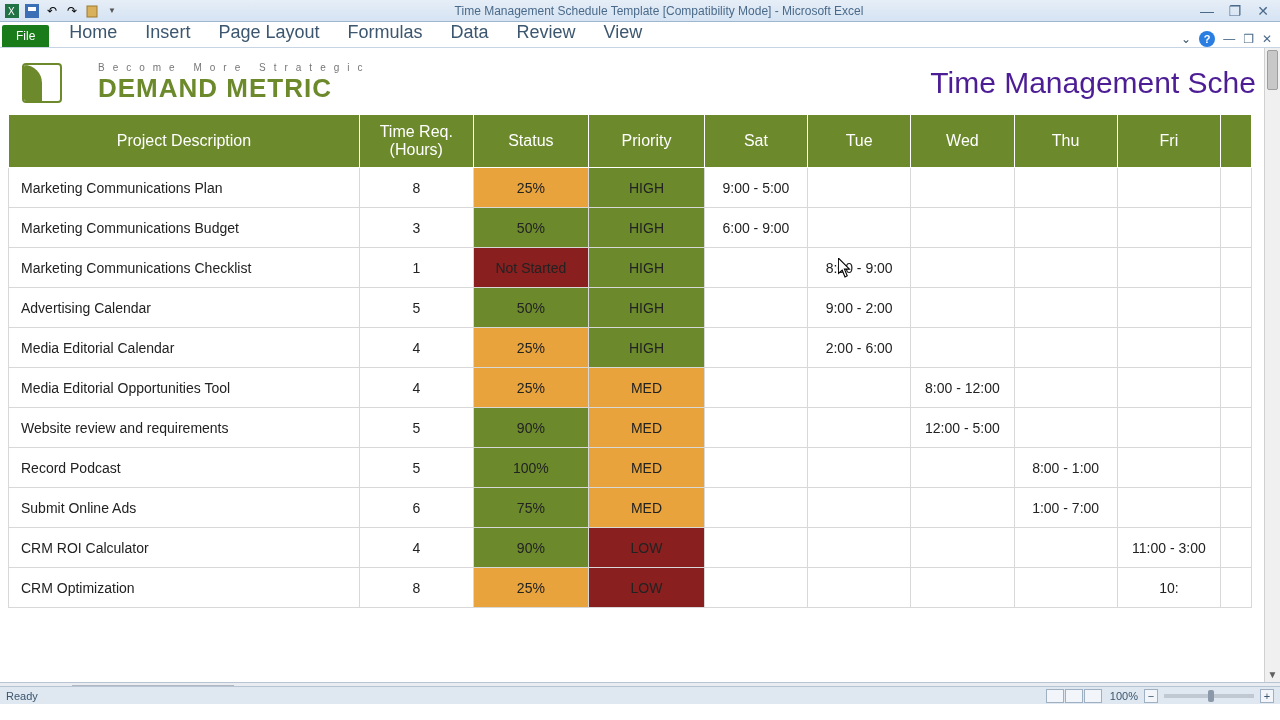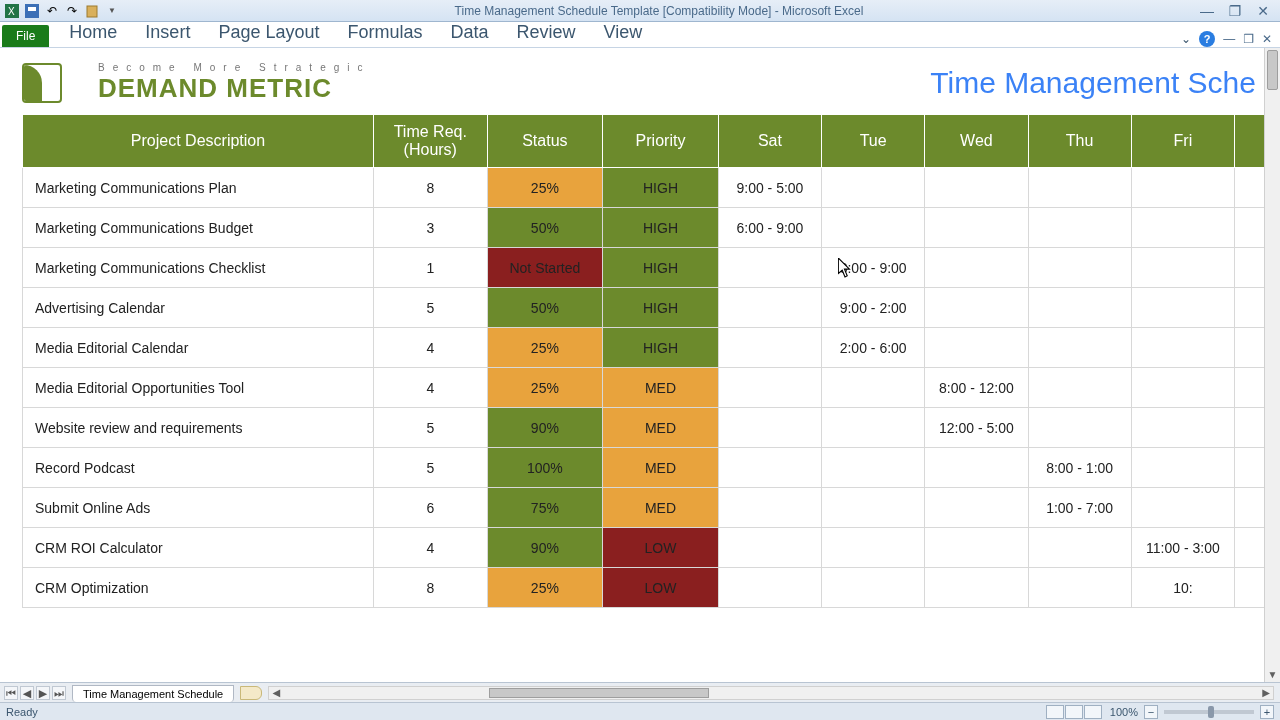--- a/index.html
+++ b/index.html
@@ -27,24 +27,24 @@
   .vscroll-thumb { position:absolute; left:2px; right:2px; top:2px; height:40px; background:#c8c8c8; border:1px solid #9e9e9e; border-radius:2px;}
   .vscroll-arrow { position:absolute; left:0; right:0; height:16px; display:flex;align-items:center;justify-content:center; color:#606060; font-size:10px;}
   .vscroll-arrow.up{top:0;} .vscroll-arrow.down{bottom:0;}
   
   
   .brand-row { display:flex; align-items:center; padding: 14px 0 10px 22px; gap: 26px; }
   .brand-logo { width:40px; height:40px; border:2px solid #6c8a2c; border-radius:4px; margin-right:10px; display:flex; overflow:hidden;}
   .brand-logo .leaf { width:50%; height:100%; background:#6c8a2c; border-radius:0 40px 0 0;}
   .brand-text .tagline { letter-spacing: 8px; color:#777; font-size:10px; text-transform:none; }
   .brand-text .name { color:#6c8a2c; font-size:26px; font-weight:600; letter-spacing:1px; }
-  .page-title { margin-left:auto; padding-right:8px; font-size:30px; color:#3b82f6; white-space:nowrap; }
-  
-  
-  table.schedule { border-collapse: collapse; width: calc(100% - 20px); margin-left:22px; table-layout: fixed; }
+  .page-title { margin-left:auto; padding-right:8px; font-size:30px; color:#4c1d95; white-space:nowrap; }
+  
+  
+  table.schedule { border-collapse: collapse; width: calc(100% - 20px); margin-left:8px; table-layout: fixed; }
   table.schedule th { background:#6c8a2c; color:#fff; font-weight:normal; font-size:16px; padding:8px 6px; border:1px solid #fff; text-align:center; }
   table.schedule th:first-child { text-align:center; }
   table.schedule td { border:1px solid #d8d8d8; padding:10px 12px; font-size:14px; color:#222; text-align:center; height:40px; background:#fff;}
   table.schedule td.desc { text-align:left; }
   .col-desc{width:340px;} .col-hrs{width:110px;} .col-status{width:112px;} .col-priority{width:112px;}
   .col-day{width:100px;}
   
   .status-cell, .priority-cell { color:#fff; font-size:14px; }
   .bg-green { background:#6c8a2c !important; }
   .bg-orange { background:#e8a33d !important; }
@@ -55,21 +55,21 @@
   .nav-arrows { display:flex; padding:0 4px; gap:2px;}
   .nav-arrows span{ width:14px; text-align:center; color:#555; border:1px solid #c0c8d2; background:#f4f6f9; height:14px; line-height:12px;}
   .sheet-tab { background:#fff; border:1px solid #b0b8c4; border-bottom:none; padding:2px 10px; margin-left:2px; border-radius:0 0 4px 4px; transform:translateY(1px);}
   .new-sheet { margin-left:6px; width:22px; height:14px; background:#f4e9c8; border:1px solid #c9b878; border-radius:0 6px 6px 0; position:relative;}
   .hscroll { flex:1; margin:0 6px; height:14px; background:#f0f0f0; border:1px solid #d0d0d0; position:relative;}
   .hscroll .thumb{ position:absolute; left:220px; top:1px; bottom:1px; width:220px; background:#c8c8c8; border:1px solid #9e9e9e;}
   .hscroll .arr{position:absolute; top:0; bottom:0; width:14px; display:flex;align-items:center;justify-content:center;color:#606060;font-size:10px;}
   .hscroll .arr.l{left:0;} .hscroll .arr.r{right:0;}
   
   
-  .statusbar { position:absolute; bottom:0; left:0; right:0; height:18px; background:#dfe7f0; border-top:1px solid #b8c4d2; display:flex; align-items:center; font-size:11px; color:#3b566e; padding:0 6px;}
+  .statusbar { position:absolute; bottom:16px; left:0; right:0; height:18px; background:#dfe7f0; border-top:1px solid #b8c4d2; display:flex; align-items:center; font-size:11px; color:#3b566e; padding:0 6px;}
   .statusbar .views { margin-left:auto; display:flex; gap:1px; margin-right:8px;}
   .statusbar .views span{ width:18px; height:14px; border:1px solid #9fb0c2; background:#f2f6fa; }
   .zoom { display:flex; align-items:center; gap:6px;}
   .zoom .slider{ width:90px; height:4px; background:#c0c8d2; position:relative;}
   .zoom .slider .knob{ position:absolute; left:44px; top:-4px; width:6px; height:12px; background:#8a98aa; border-radius:2px;}
   .zoom .btn{ width:14px;height:14px;border:1px solid #9fb0c2;background:#f2f6fa;display:flex;align-items:center;justify-content:center;}
   
   .cursor { position:absolute; width:14px; height:20px; pointer-events:none; }
 </style>
 </head>

